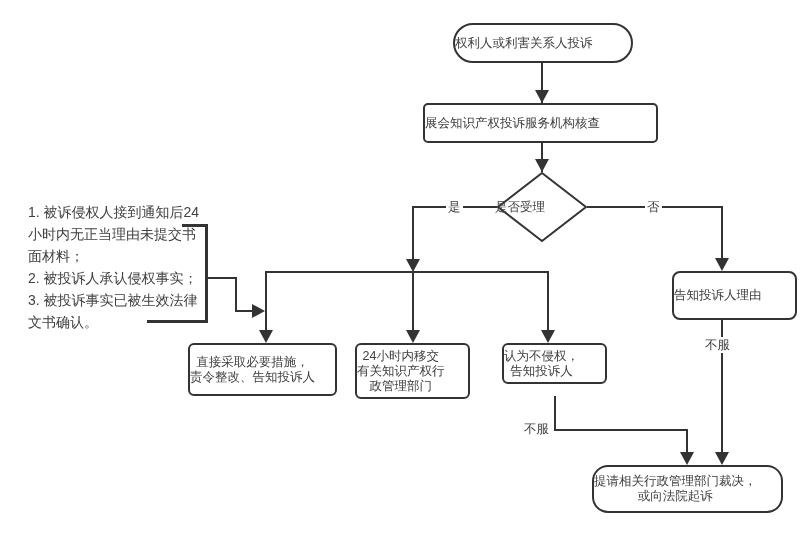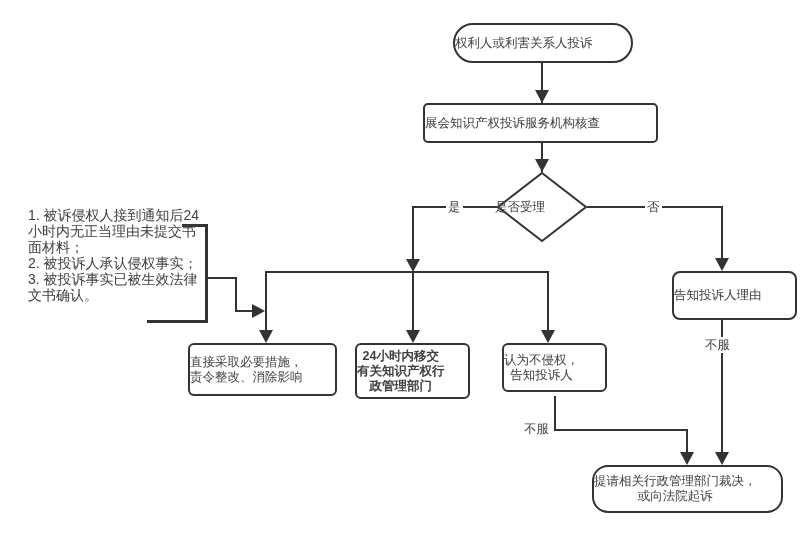--- a/index.html
+++ b/index.html
@@ -55,24 +55,24 @@
   .diamond-label {
     position: absolute;
     left: 495px; top: 199px;
     width: 94px;
     font-size: 12.5px;
     color: #404040;
     z-index: 4;
   }
   .note-text {
     position: absolute;
-    left: 28px; top: 207px;
+    left: 28px; top: 201px;
     width: 180px;
     font-size: 14px;
-    line-height: 16px;
+    line-height: 22px;
     color: #404040;
     white-space: pre-line;
     z-index: 3;
   }
 </style>
 </head>
 <body>
 
 <div class="canvas">
 
@@ -128,30 +128,30 @@
 
   <div class="note-text">1. 被诉侵权人接到通知后24
 小时内无正当理由未提交书
 面材料；
 2. 被投诉人承认侵权事实；
 3. 被投诉事实已被生效法律
 文书确认。</div>
 
   <div class="node action" style="left:188px; top:343px; width:149px; height:53px;">
     <span>直接采取必要措施，
-责令整改、消除影响</span>
+责令整改、告知投诉人</span>
   </div>
 
-  <div class="node action" style="left:355px; top:343px; width:115px; height:56px;font-weight:bold;">
+  <div class="node action" style="left:355px; top:343px; width:115px; height:56px;">
     <span>24小时内移交
 有关知识产权行
 政管理部门</span>
   </div>
 
-  <div class="node action" style="left:502px; top:343px; width:105px; height:49px;">
+  <div class="node action" style="left:502px; top:343px; width:105px; height:41px;">
     <span>认为不侵权，
 告知投诉人</span>
   </div>
 
   <div class="node action" style="left:672px; top:271px; width:125px; height:49px; border-radius:8px;">
     <span>告知投诉人理由</span>
   </div>
 
   <div class="node terminator" style="left:592px; top:465px; width:191px; height:48px; border-radius:16px;">
     <span>提请相关行政管理部门裁决，

